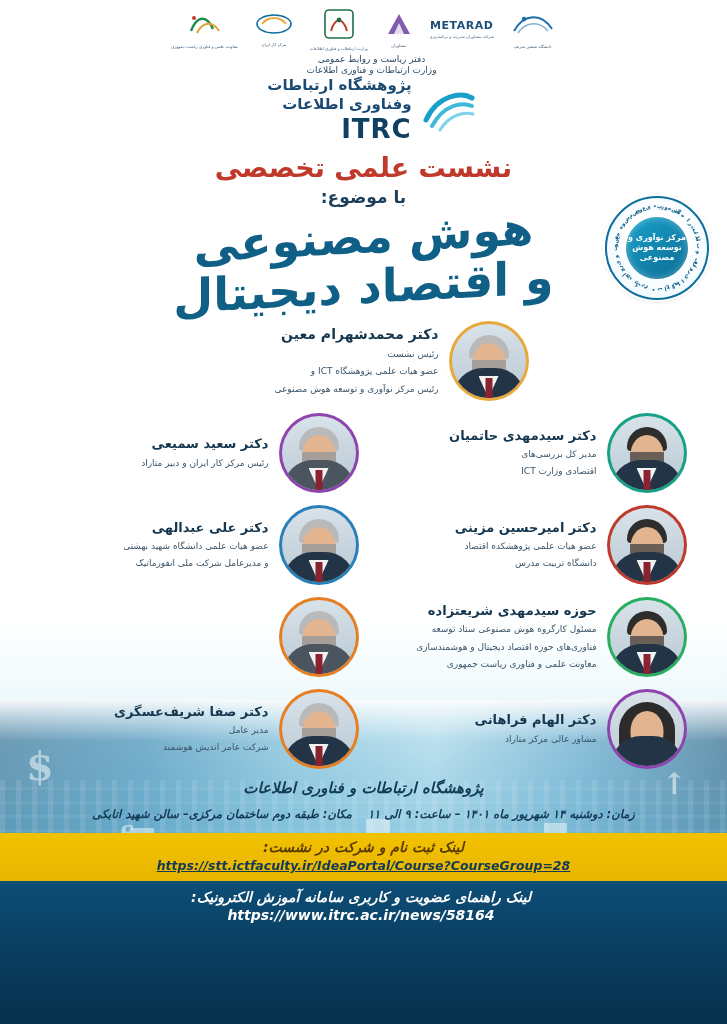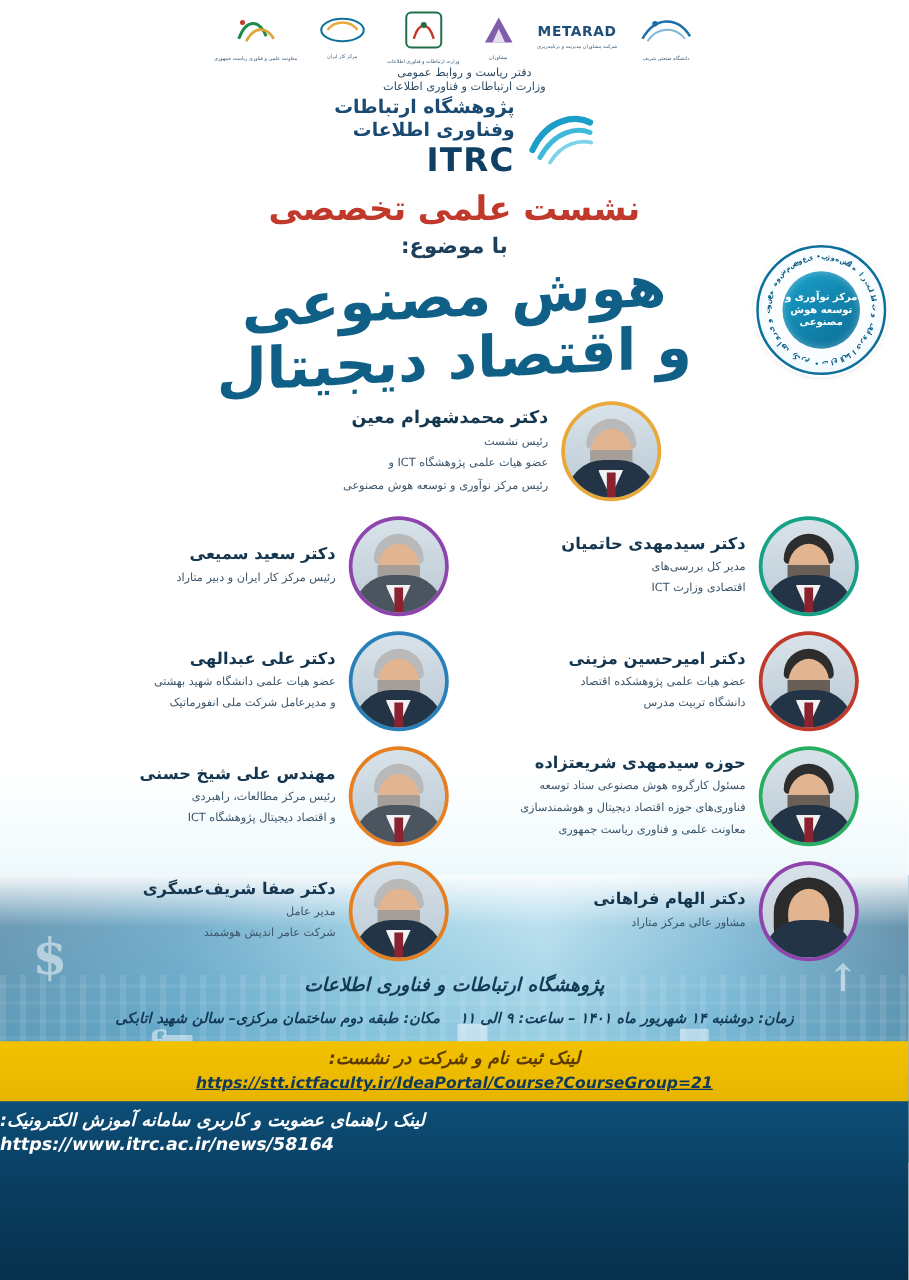--- a/index.html
+++ b/index.html
@@ -246,21 +246,21 @@
     text-align: center;
     background: linear-gradient(180deg,#f2c200,#e8b400);
     padding: 6px 0 7px 0;
   }
   .reg-title { font-size: 14px; font-weight: bold; color: #5a3a00; }
   .reg-link {
     font-size: 12.5px; font-weight: bold; color: #113a58;
     direction: ltr; margin-top: 3px; word-break: break-all;
   }
   .guide {
-    text-align: left;
+    text-align: center;
     padding: 8px 5px 6px 0;
     color: #ffffff;
   }
   .guide-title { font-size: 14px; font-weight: bold; }
   .guide-link { font-size: 14px; font-weight: bold; direction: ltr; margin-top: 4px; }
 
   .watermark {
     position:absolute; right: 556px; top: 848px;
     font-size: 14px; font-weight: bold; color: rgba(255,255,255,.65);
     letter-spacing: 1px; z-index: 2;
@@ -588,25 +588,20 @@
         <div class="photo-wrap" style="background:#e67e22;">
           <div class="photo">
             <div class="hair grey"></div>
               <div class="face"></div>
               <div class="beard grey"></div>
             <div class="body grey"></div>
               <div class="collar"></div>
               <div class="tie"></div>
           </div>
         </div>
-        <div class="texts">
-          <div class="sp-name">مهندس علی شیخ حسنی</div>
-          <div class="sp-role">رئیس مرکز مطالعات، راهبردی</div>
-          <div class="sp-role">و اقتصاد دیجیتال پژوهشگاه ICT</div>
-        </div>
       </div>
     </div>
 
     <div class="row">
       <div class="card">
         <div class="photo-wrap" style="background:#8e44ad;">
           <div class="photo">
             <div class="hair hijab"></div>
               <div class="face"></div>
             <div class="body navy"></div>
@@ -641,21 +636,21 @@
   <div class="footer-zone">
     <div class="org-line">پژوهشگاه ارتباطات و فناوری اطلاعات</div>
     <div class="when-where">
       <span>زمان: دوشنبه ۱۴ شهریور ماه ۱۴۰۱ – ساعت: ۹ الی ۱۱</span>
       <span class="sep">&nbsp;&nbsp;</span>
       <span>مکان: طبقه دوم ساختمان مرکزی– سالن شهید اتابکی</span>
     </div>
 
     <div class="reg">
       <div class="reg-title">لینک ثبت نام و شرکت در نشست:</div>
-      <a class="reg-link" href="#">https://stt.ictfaculty.ir/IdeaPortal/Course?CourseGroup=21</a>
+      <a class="reg-link" href="#">https://stt.ictfaculty.ir/IdeaPortal/Course?CourseGroup=28</a>
     </div>
 
     <div class="guide">
       <div class="guide-title">لینک راهنمای عضویت و کاربری سامانه آموزش الکترونیک:</div>
       <a class="guide-link" href="#" style="color:#ffffff; text-decoration:none;">https://www.itrc.ac.ir/news/58164</a>
     </div>
   </div>
 
 </div>
 

